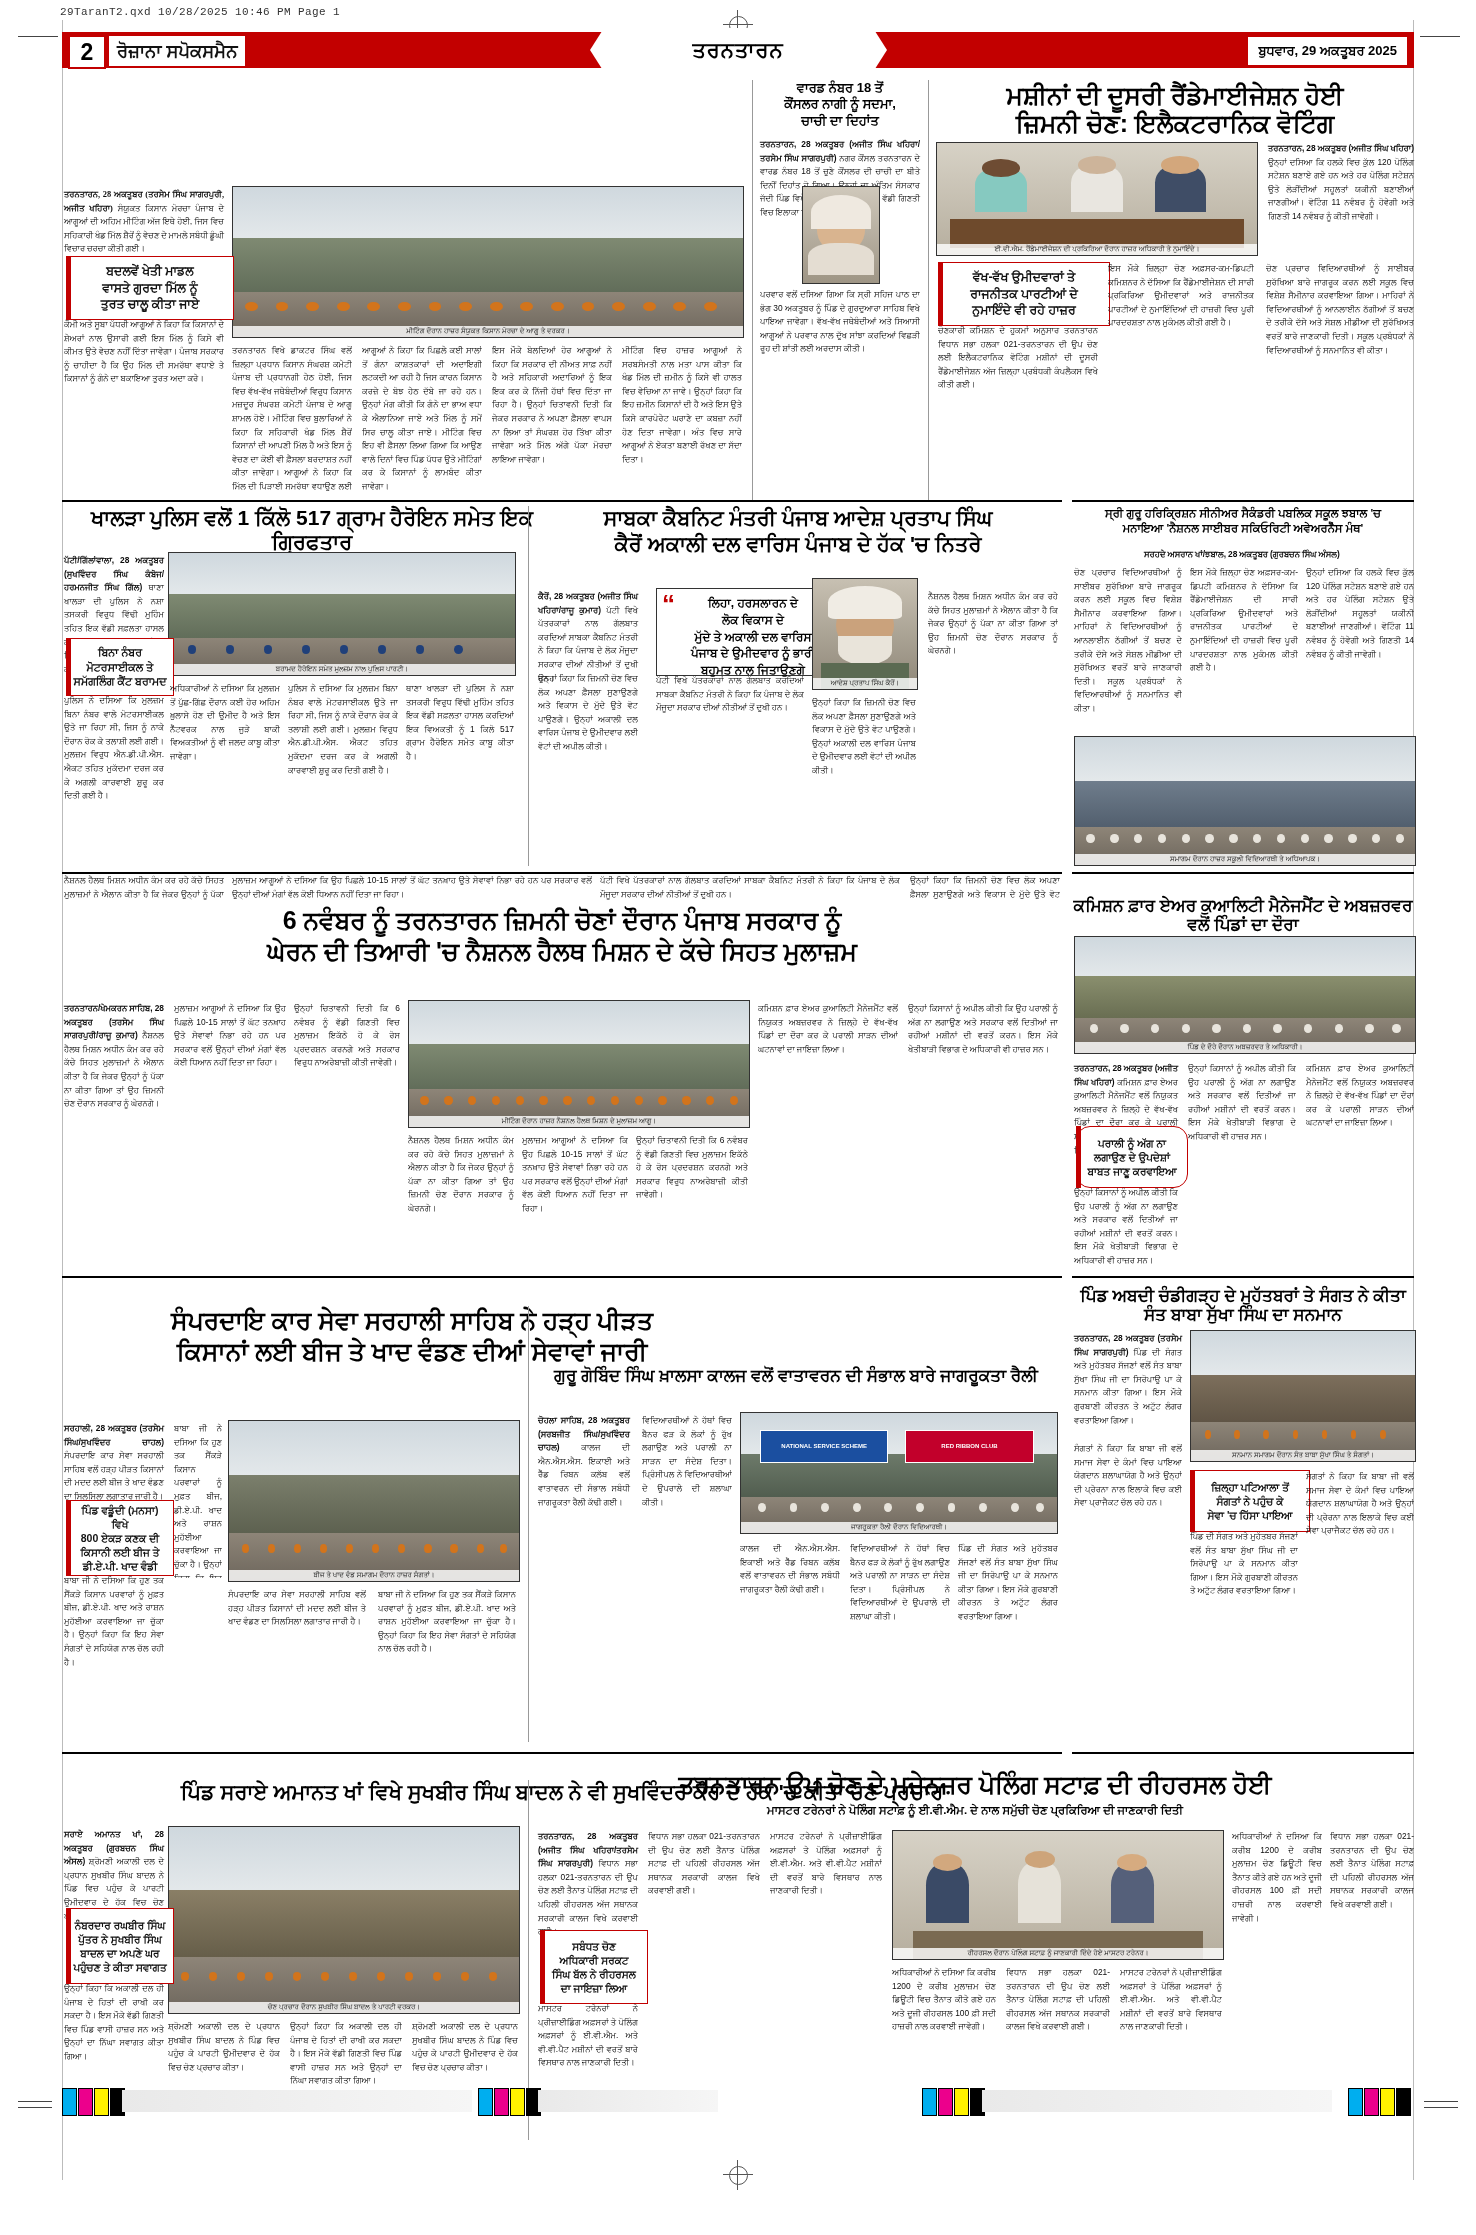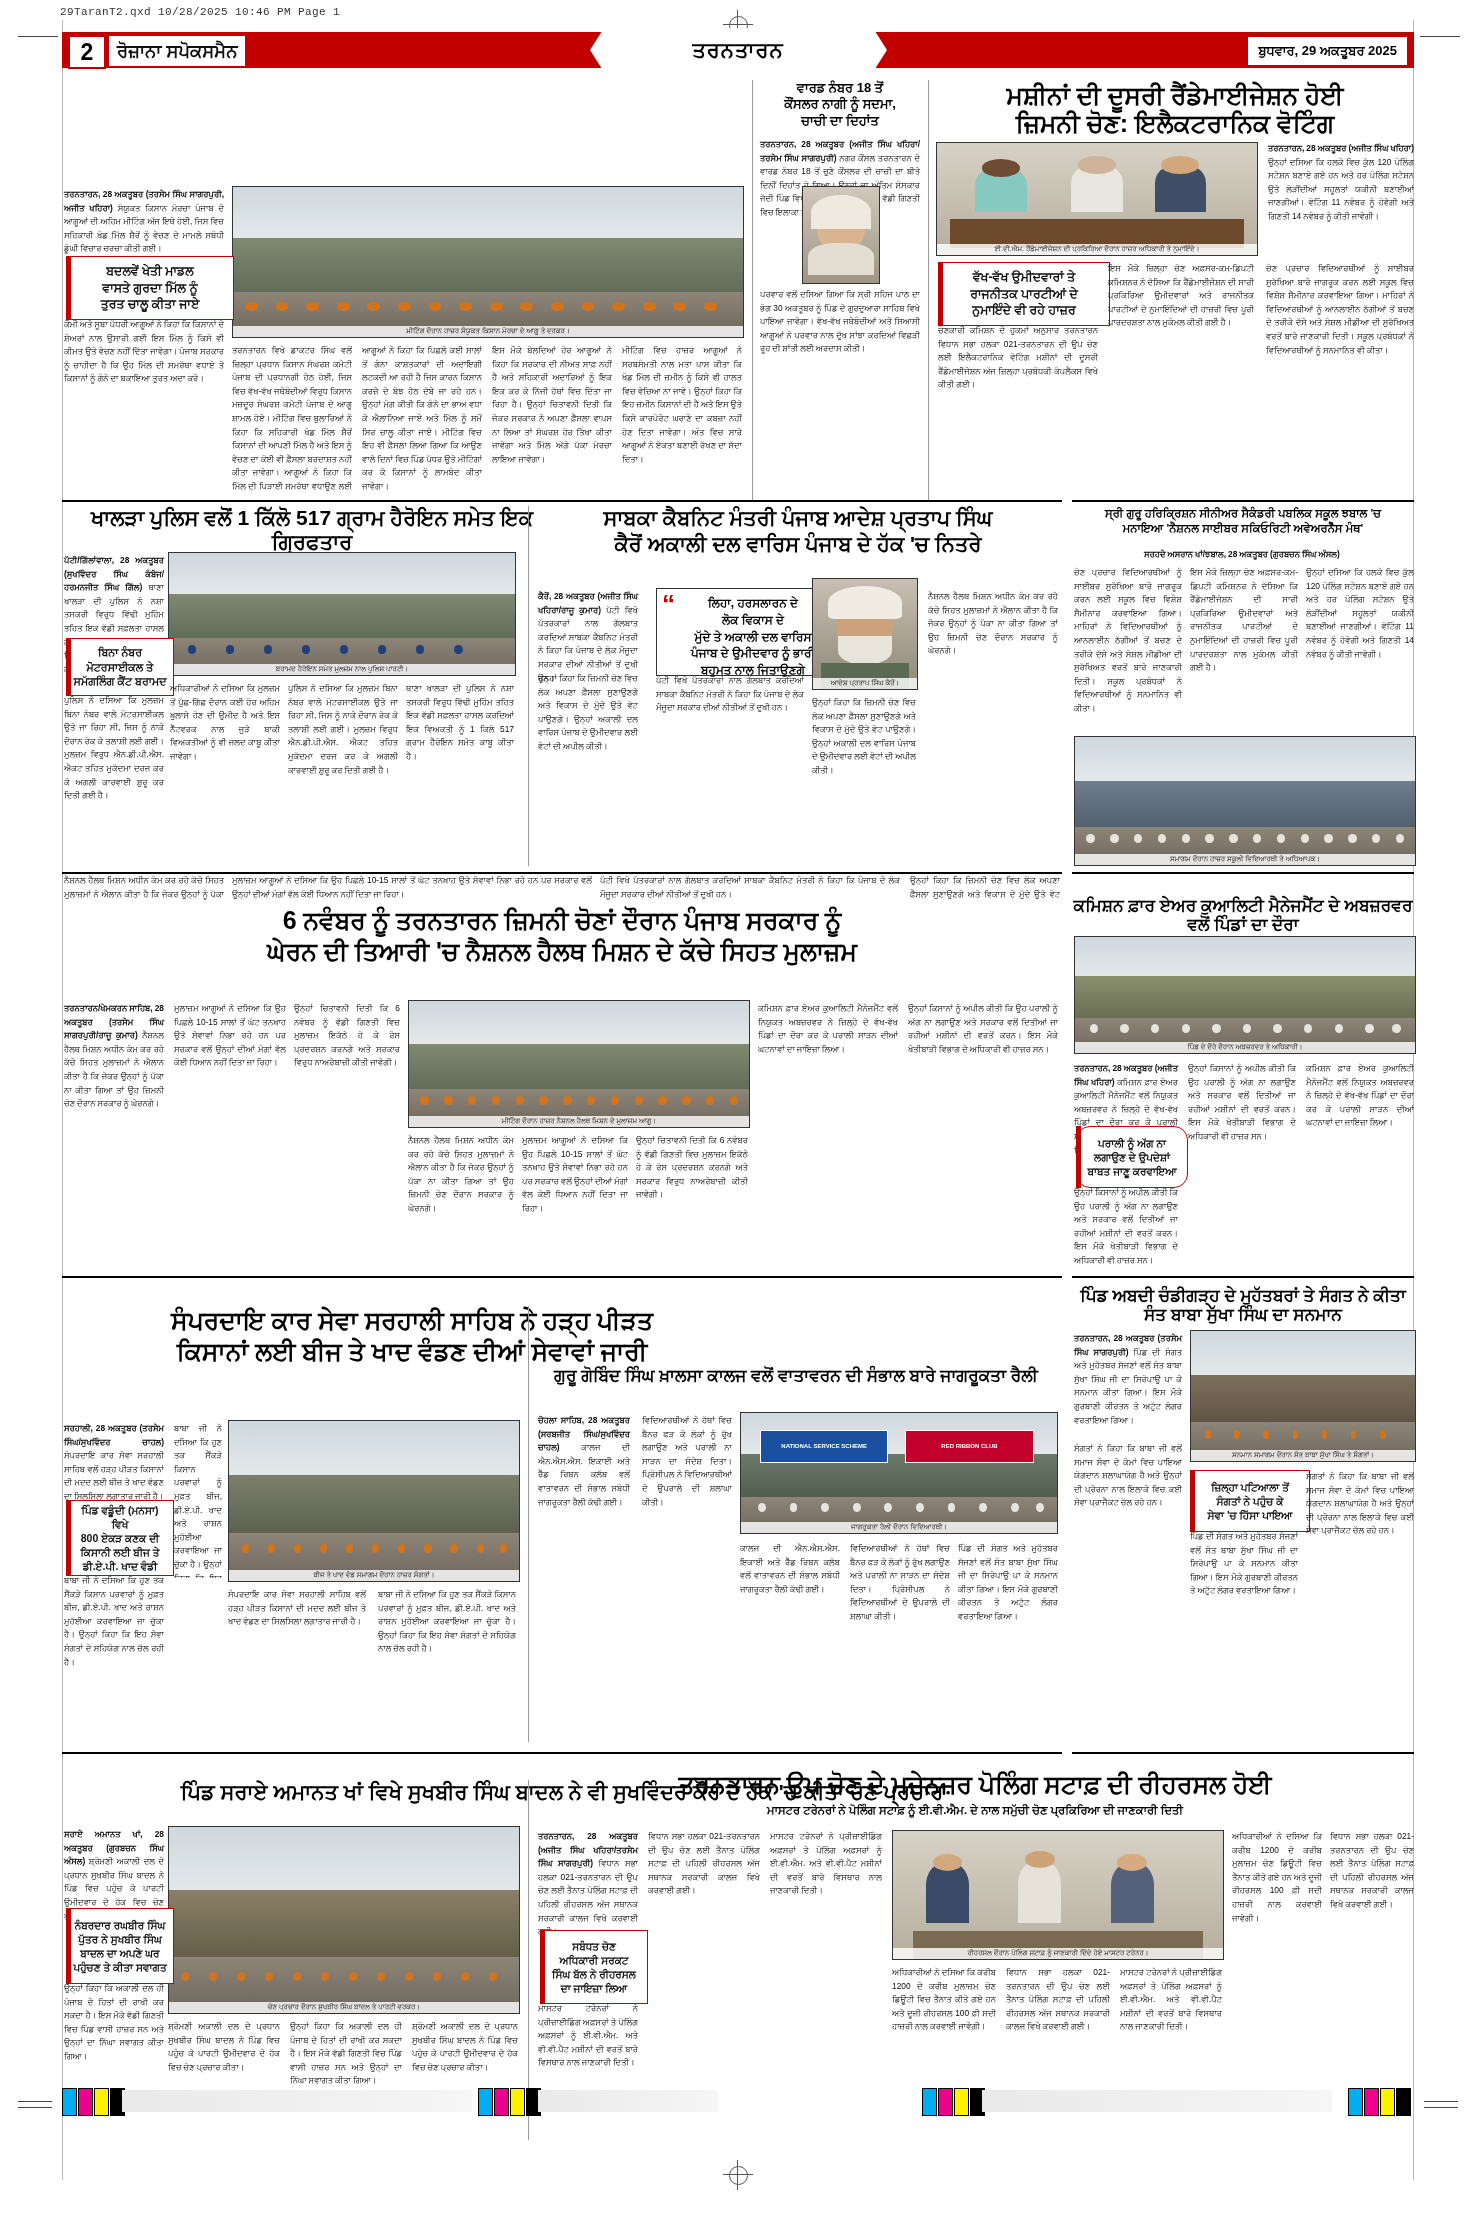--- a/index.html
+++ b/index.html
@@ -126,21 +126,21 @@
         <i style="left:61%"></i>
         <i style="left:67%"></i>
       <i style="left:73%"></i>
         <i style="left:79%"></i>
         <i style="left:85%"></i>
         <i style="left:91%"></i>
     </div>
     <div class="cap">ਮੀਟਿੰਗ ਦੌਰਾਨ ਹਾਜ਼ਰ ਸੰਯੁਕਤ ਕਿਸਾਨ ਮੋਰਚਾ ਦੇ ਆਗੂ ਤੇ ਵਰਕਰ।</div>
   </div>
 
-  <div class="body-col" style="position:absolute;left:64px;top:188px;width:160px;">
+  <div class="body-col" style="position:absolute;left:64px;top:188px;width:160px;font-family:Liberation Serif, serif;">
     <b>ਤਰਨਤਾਰਨ, 28 ਅਕਤੂਬਰ (ਤਰਸੇਮ ਸਿੰਘ ਸਾਗਰਪੁਰੀ, ਅਜੀਤ ਖਹਿਰਾ)</b>
     <span>ਸੰਯੁਕਤ ਕਿਸਾਨ ਮੋਰਚਾ ਪੰਜਾਬ ਦੇ ਆਗੂਆਂ ਦੀ ਅਹਿਮ ਮੀਟਿੰਗ ਅੱਜ ਇਥੇ ਹੋਈ, ਜਿਸ ਵਿਚ ਸਹਿਕਾਰੀ ਖੰਡ ਮਿੱਲ ਸ਼ੈਰੋਂ ਨੂੰ ਵੇਚਣ ਦੇ ਮਾਮਲੇ ਸਬੰਧੀ ਡੂੰਘੀ ਵਿਚਾਰ ਚਰਚਾ ਕੀਤੀ ਗਈ।</span>
   </div>
   <div class="redbox" style="left:66px;top:256px;width:156px;height:54px;">
     <span>ਬਦਲਵੇਂ ਖੇਤੀ ਮਾਡਲ</span>
     <span>ਵਾਸਤੇ ਗੁਰਦਾ ਮਿੱਲ ਨੂੰ</span>
     <span>ਤੁਰਤ ਚਾਲੂ ਕੀਤਾ ਜਾਏ</span>
   </div>
   <div class="body-col" style="position:absolute;left:64px;top:318px;width:160px;height:176px;overflow:hidden;">ਕੌਮੀ ਅਤੇ ਸੂਬਾ ਪੱਧਰੀ ਆਗੂਆਂ ਨੇ ਕਿਹਾ ਕਿ ਕਿਸਾਨਾਂ ਦੇ ਸ਼ੇਅਰਾਂ ਨਾਲ ਉਸਾਰੀ ਗਈ ਇਸ ਮਿੱਲ ਨੂੰ ਕਿਸੇ ਵੀ ਕੀਮਤ ਉਤੇ ਵੇਚਣ ਨਹੀਂ ਦਿੱਤਾ ਜਾਵੇਗਾ। ਪੰਜਾਬ ਸਰਕਾਰ ਨੂੰ ਚਾਹੀਦਾ ਹੈ ਕਿ ਉਹ ਮਿੱਲ ਦੀ ਸਮਰੱਥਾ ਵਧਾਏ ਤੇ ਕਿਸਾਨਾਂ ਨੂੰ ਗੰਨੇ ਦਾ ਬਕਾਇਆ ਤੁਰਤ ਅਦਾ ਕਰੇ।</div>
 

